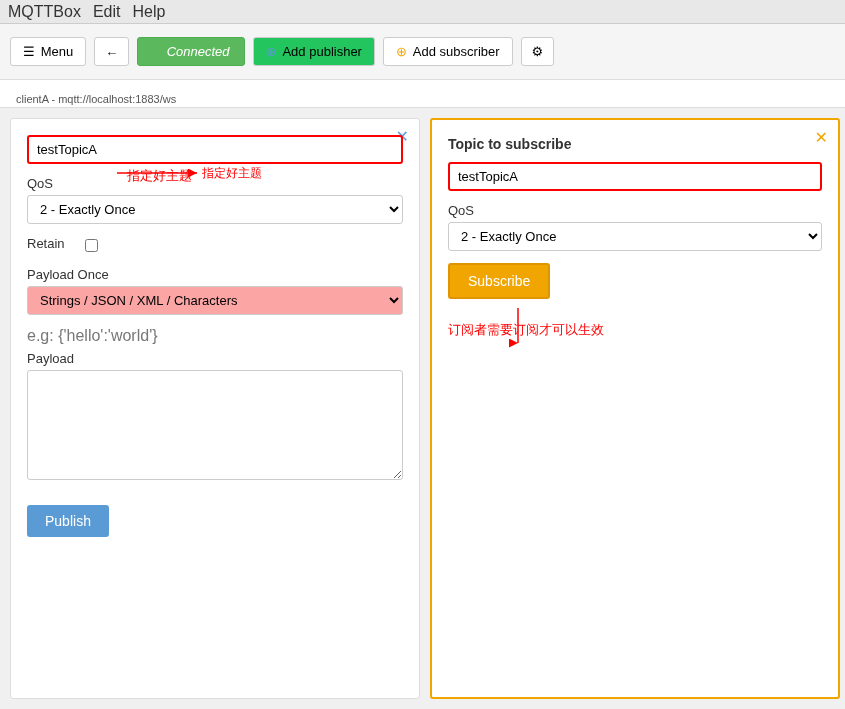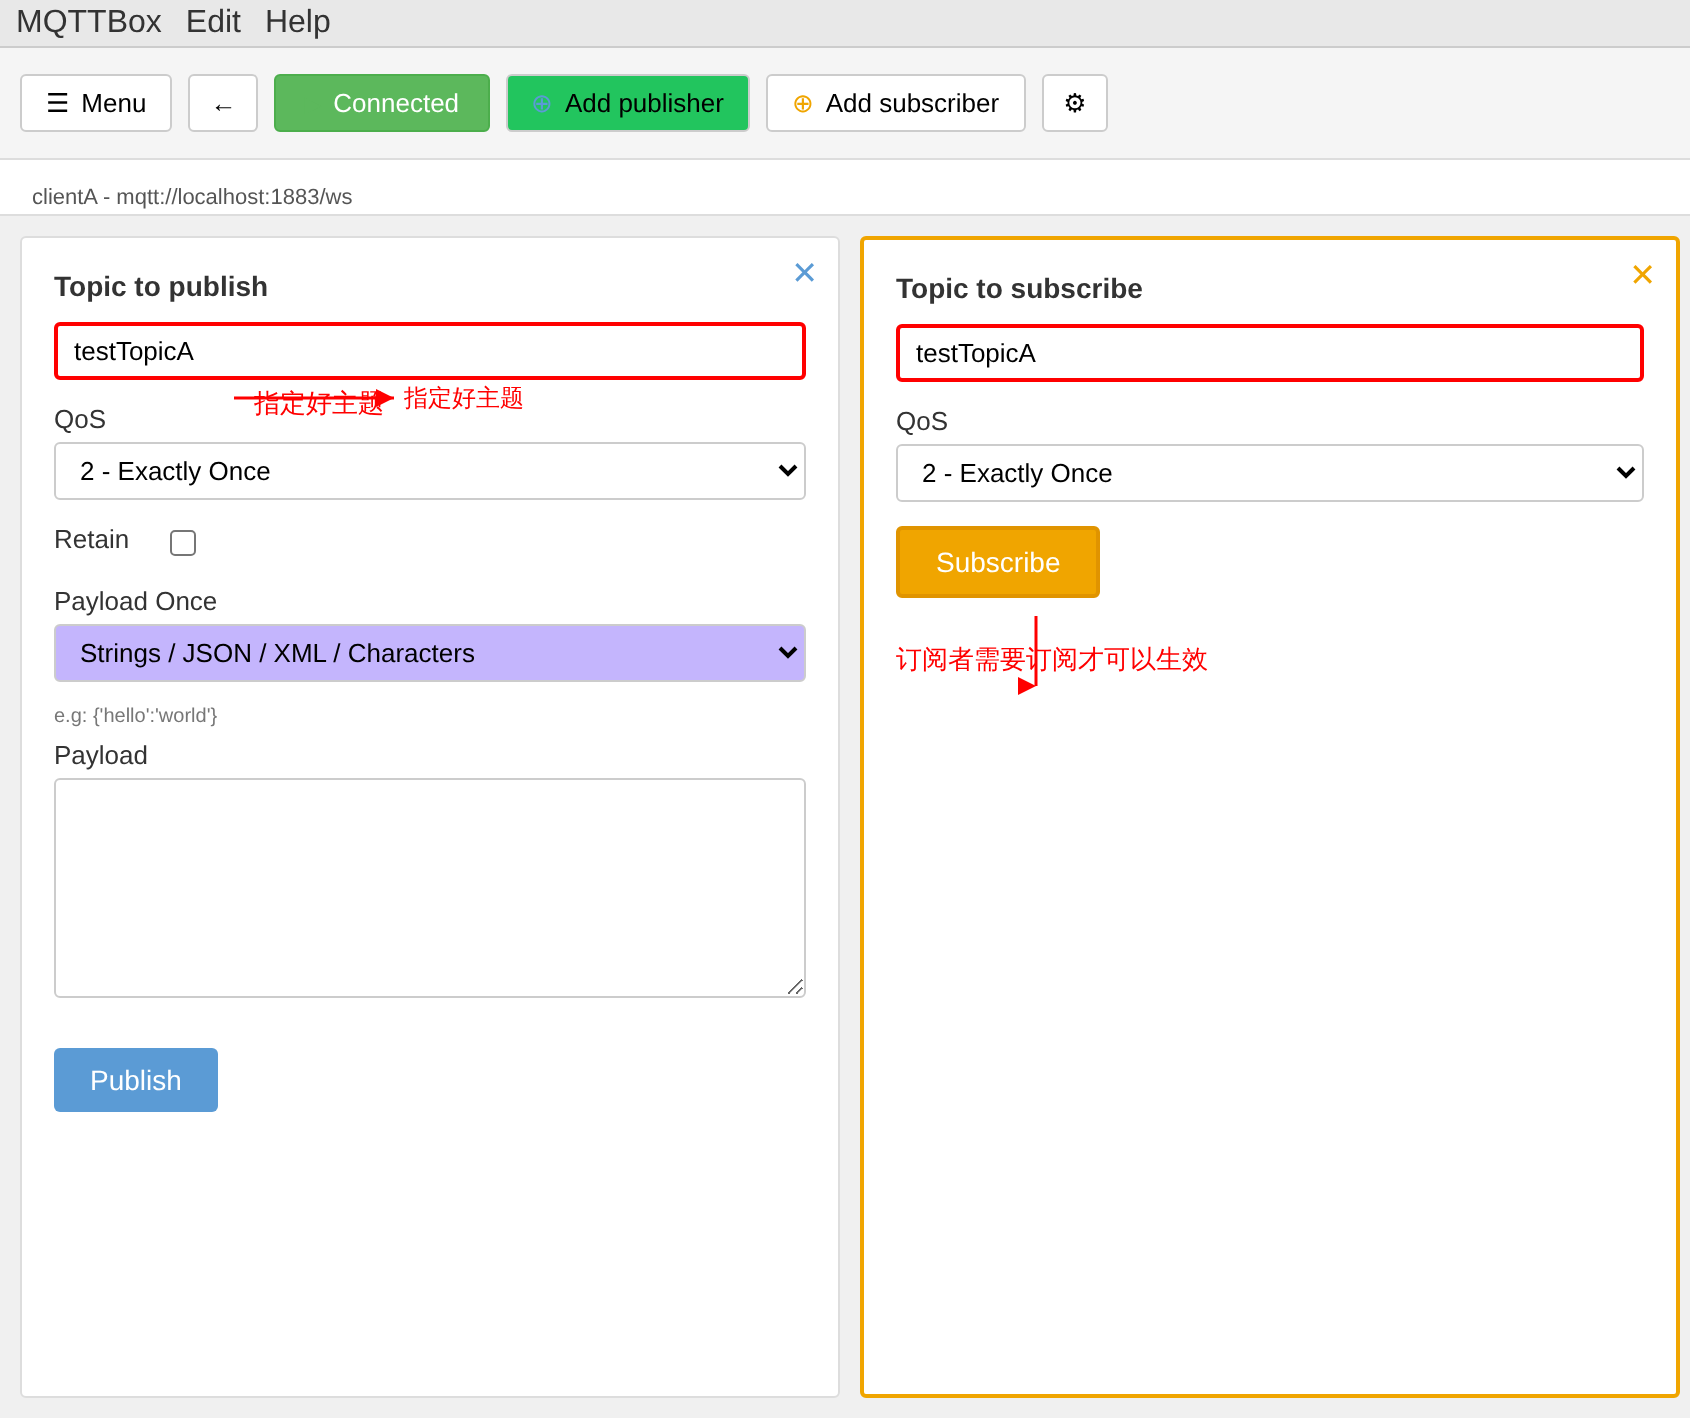--- a/index.html
+++ b/index.html
@@ -54,20 +54,21 @@
       background: #5cb85c;
       border: 1px solid #4cae4c;
       border-radius: 3px;
       padding: 6px 14px;
       cursor: pointer;
       font-size: 13px;
       color: #fff;
       display: flex;
       align-items: center;
       gap: 6px;
+      font-style: italic;
     }
     .btn-add-publisher {
       background: #22c55e;
       border: 1px solid #ccc;
       border-radius: 3px;
       padding: 6px 12px;
       cursor: pointer;
       font-size: 13px;
       display: flex;
       align-items: center;
@@ -198,25 +199,25 @@
       gap: 20px;
       margin-bottom: 12px;
     }
 
     .payload-type-select {
       width: 100%;
       border: 1px solid #ccc;
       border-radius: 3px;
       padding: 5px 8px;
       font-size: 13px;
-      background: #c4b5fd;
+      background: #fca5a5;
     }
 
     .hint-text {
-      font-size: 10px;
+      font-size: 16px;
       color: #777;
       margin-bottom: 6px;
     }
 
     .payload-textarea {
       width: 100%;
       height: 110px;
       border: 1px solid #ccc;
       border-radius: 3px;
       padding: 6px;
@@ -292,21 +293,20 @@
 </div>
 
 <div class="tabbar">
   <span class="tab-label">clientA - mqtt://localhost:1883/ws</span>
 </div>
 
 <div class="main-content">
 
   <div class="publisher-panel relative-wrap">
     <span class="close-btn">✕</span>
-    <div class="panel-title">Topic to publish</div>
 
     
     <div class="form-group" style="position:relative;">
       <input class="topic-input" type="text" value="testTopicA" style="">
       
       <svg style="position:absolute; left:90px; top:28px; pointer-events:none;" width="150" height="50">
         <line x1="0" y1="10" x2="80" y2="10" stroke="red" stroke-width="1.5" marker-end="url(#arrow)"></line>
         <defs>
           <marker id="arrow" markerWidth="6" markerHeight="6" refX="6" refY="3" orient="auto">
             <path d="M0,0 L0,6 L6,3 z" fill="red"></path>

